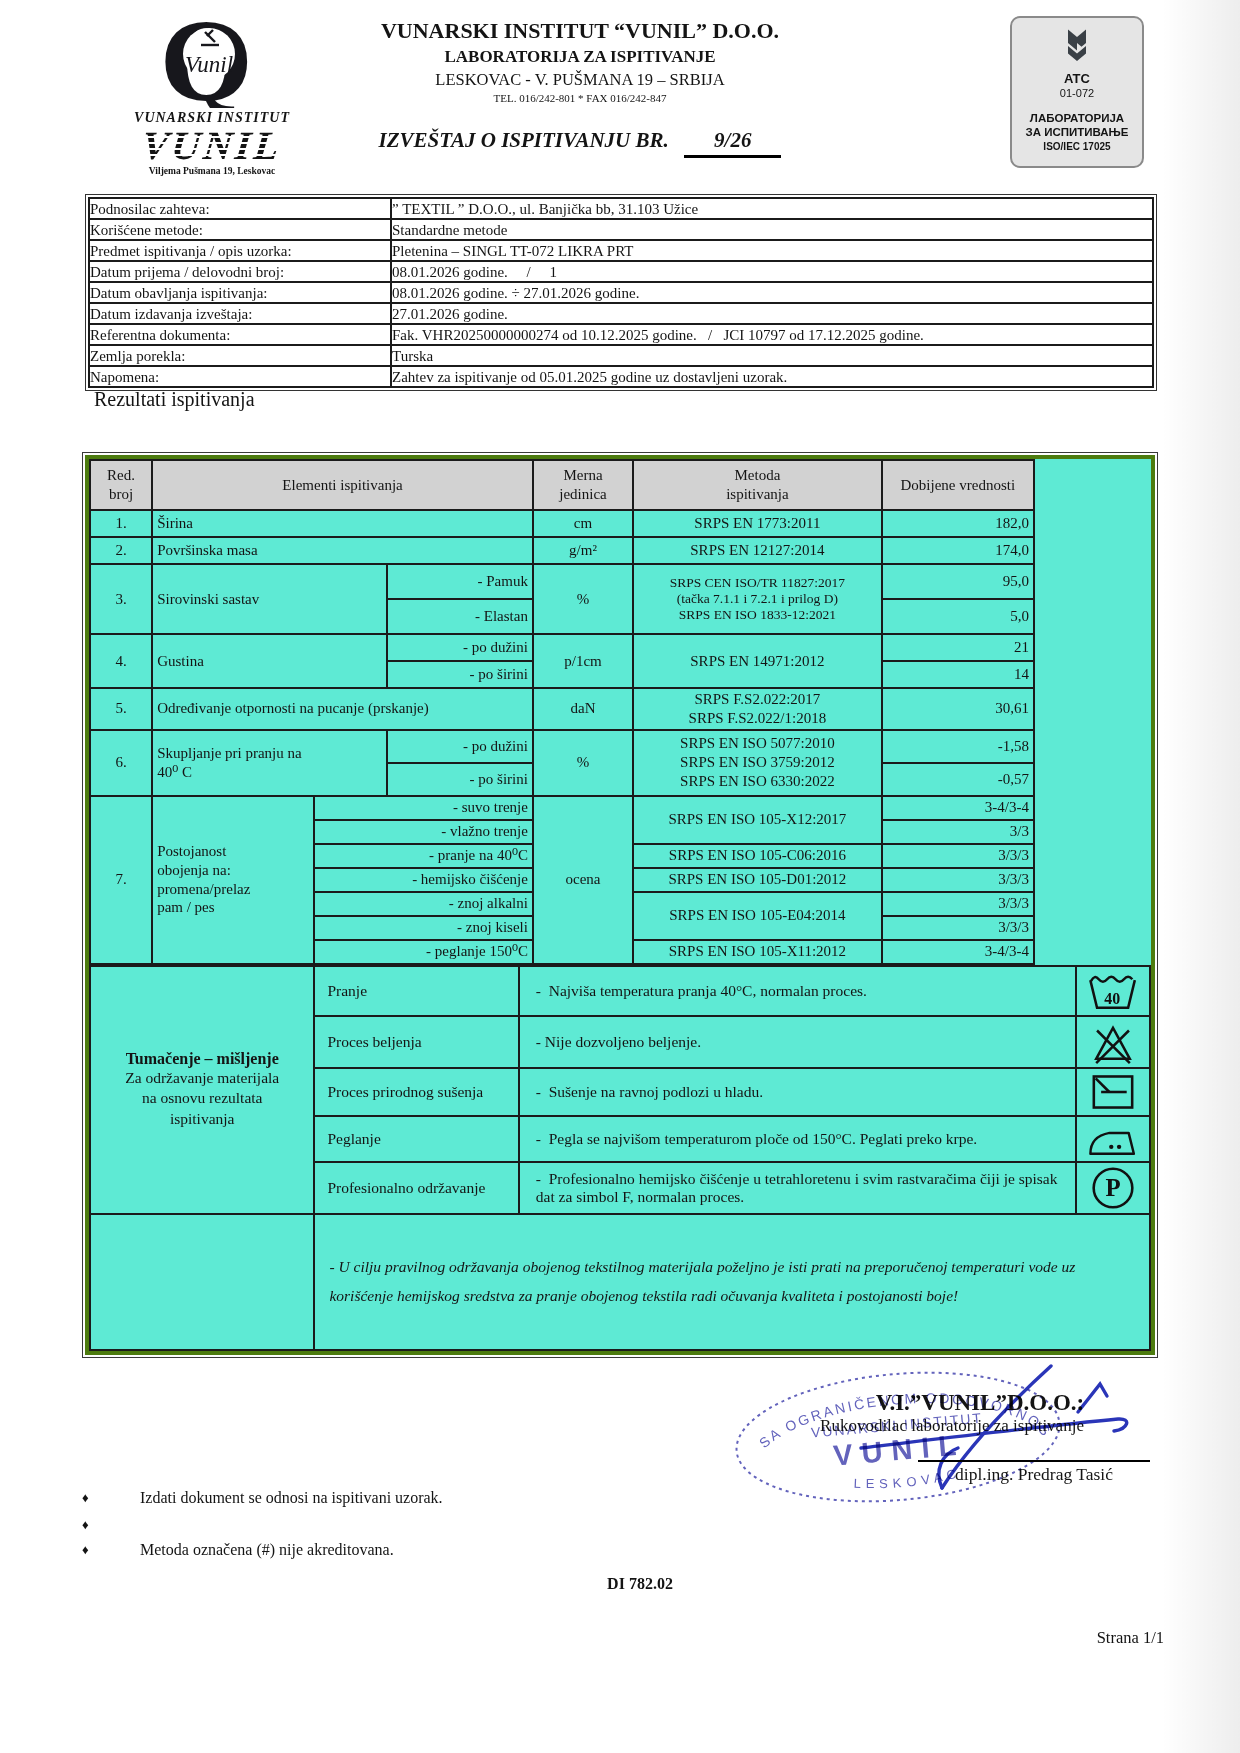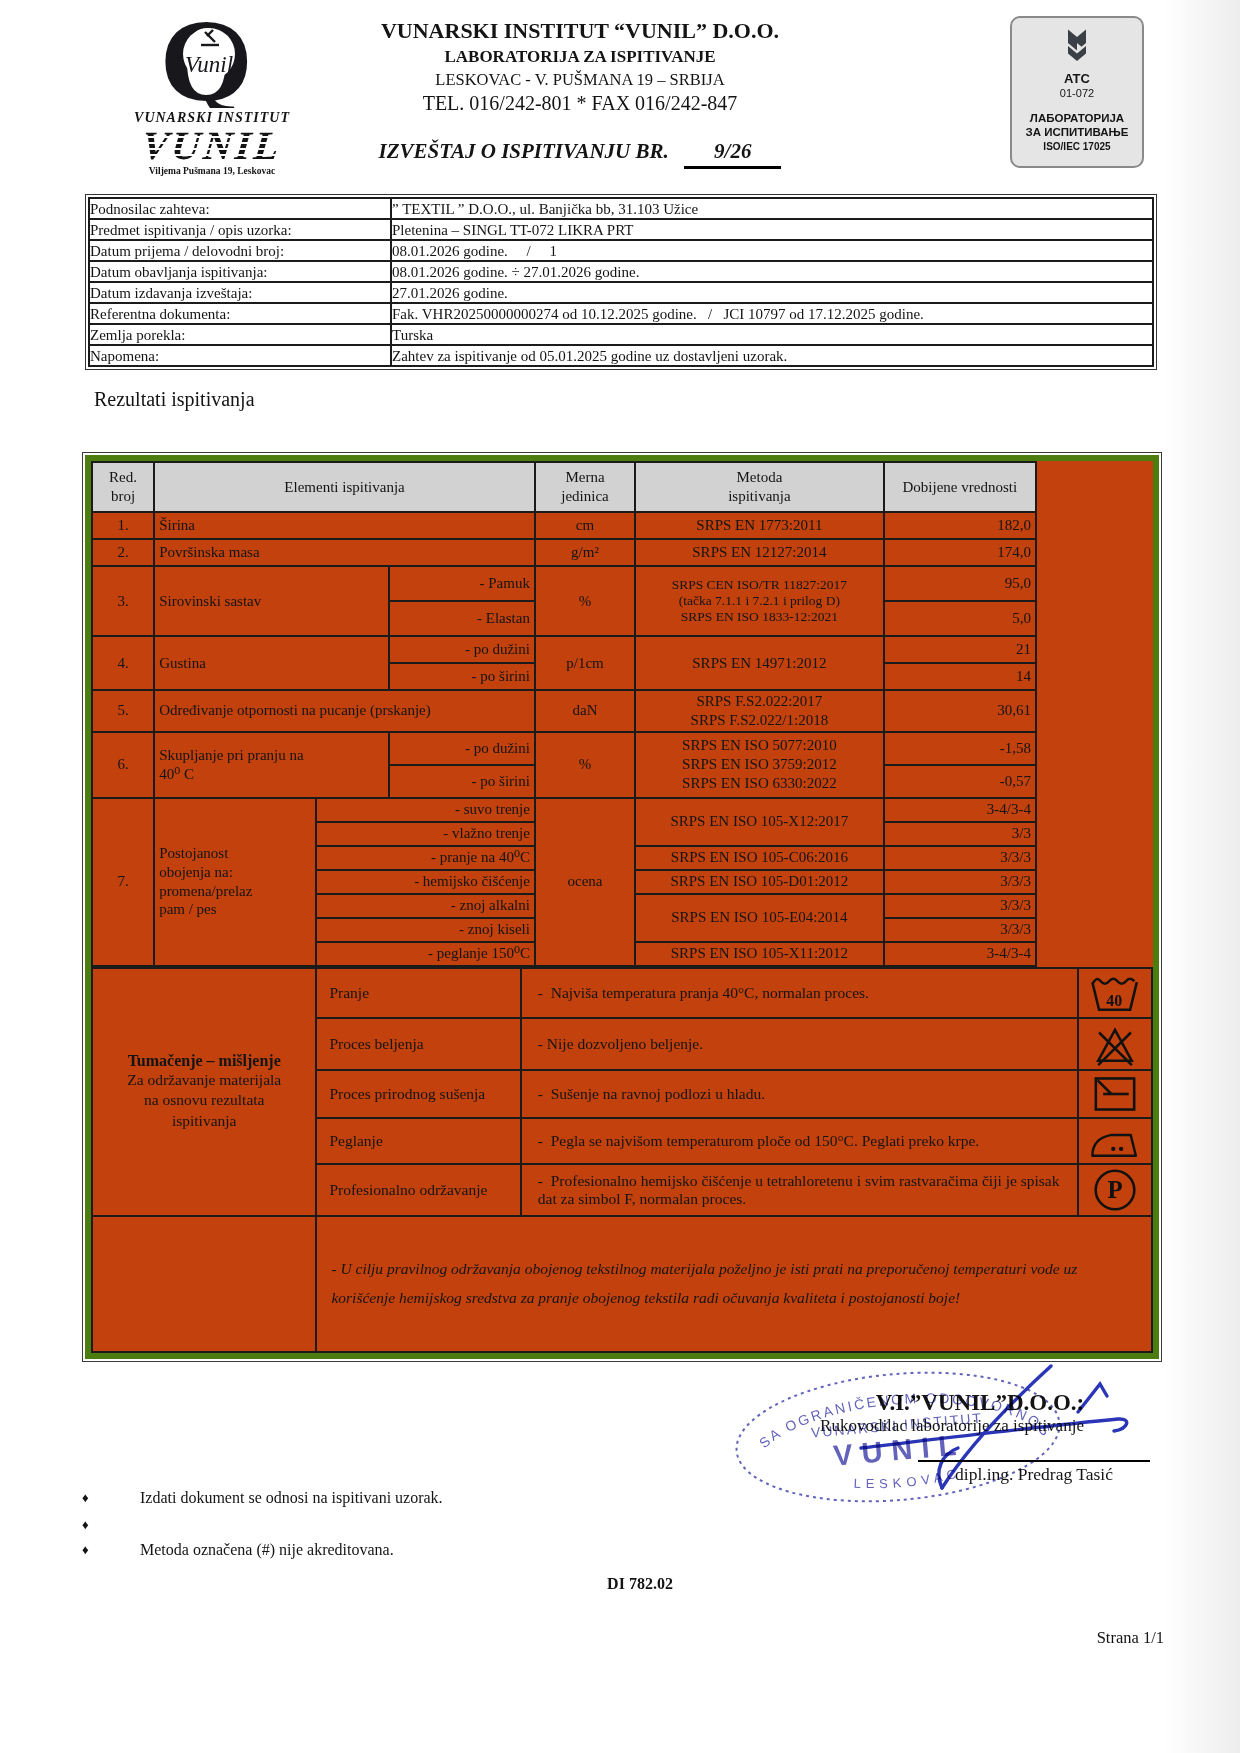--- a/index.html
+++ b/index.html
@@ -15,40 +15,40 @@
   .q-logo{display:block;margin:0 auto;}
   .vi-small{font-style:italic;font-weight:bold;font-size:14px;letter-spacing:1px;margin-top:2px;}
   .brand-wrap{position:relative;display:inline-block;line-height:1;}
   .brand{font-weight:bold;font-style:italic;font-size:40px;letter-spacing:3px;transform:skewX(-6deg);}
   .brand-stripes{position:absolute;inset:0;background:repeating-linear-gradient(180deg,transparent 0 4px,#fff 4px 6px);pointer-events:none;}
   .vi-addr{font-weight:bold;font-size:9.5px;margin-top:0px;}
   .hdr-center{position:absolute;left:330px;top:18px;width:500px;text-align:center;}
   .inst{font-size:22px;font-weight:bold;}
   .lab{font-size:17px;font-weight:bold;margin-top:3px;}
   .addr{font-size:16.5px;margin-top:3px;}
-  .tel{font-size:20px;margin-top:2px;}
+  .tel{font-size:11px;margin-top:2px;}
   .report-title{margin-top:24px;font-size:21px;font-weight:bold;font-style:italic;}
   .report-no{display:inline-block;border-bottom:3px solid #000;padding:0 30px 2px 30px;margin-left:10px;}
   .badge{position:absolute;left:1010px;top:16px;width:134px;height:152px;border:2px solid #8a8a8a;
     border-radius:10px;text-align:center;padding-top:8px;box-sizing:border-box;background:#e5e5e5;}
   .badge-name{font-family:"Liberation Sans","DejaVu Sans",sans-serif;font-weight:bold;font-size:13px;margin-top:1px;}
   .badge-code{font-family:"Liberation Sans","DejaVu Sans",sans-serif;font-size:11px;margin-top:1px;}
   .badge-l1,.badge-l2{font-family:"Liberation Sans","DejaVu Sans",sans-serif;font-weight:bold;font-size:11.5px;line-height:1.25;}
   .badge-l1{margin-top:12px;}
   .badge-l3{font-family:"Liberation Sans","DejaVu Sans",sans-serif;font-weight:bold;font-size:10px;margin-top:1px;}
   
   .info-wrap{position:absolute;left:85px;top:194px;width:1066px;border:1px solid #333;padding:2px;background:#fff;}
   table{border-collapse:collapse;}
   .info{width:100%;table-layout:fixed;border:2px solid #1b1b1b;}
   .info td{border:2px solid #1b1b1b;font-size:15px;padding:0 0;height:19px;line-height:18px;white-space:pre-wrap;overflow:hidden;}
   .info .lbl{width:300px;}
   
   .res-h{position:absolute;left:94px;top:388px;font-size:20px;font-weight:normal;margin:0;}
   
-  .frame{position:absolute;left:85px;top:455px;width:1062px;border:6px solid #4d7c0f;outline:1px solid #3a3a3a;outline-offset:2px;background:#c2410c;}
+  .frame{position:absolute;left:85px;top:455px;width:1062px;border:4px solid #4d7c0f;outline:1px solid #3a3a3a;outline-offset:2px;background:#5eead4;}
   .rt{width:946px;table-layout:fixed;}
   .rt th,.rt td{border:2px solid #1b1b1b;font-size:15px;line-height:1.25;padding:1px 4px;overflow:hidden;}
   .rt th{background:#d2d2d2;font-weight:normal;height:46px;}
   .c-num{text-align:center;}
   .c-name{text-align:left;padding-left:10px;}
   .c-sub{text-align:right;padding-left:10px;}
   .c-unit{text-align:center;}
   .c-met{text-align:center;font-size:14.5px;}
   .c-met .m-small{font-size:13.5px;line-height:1.2;}
   .c-val{text-align:right;padding-right:10px;}
@@ -131,20 +131,24 @@
     <div class="badge-l2">ЗА ИСПИТИВАЊЕ</div>
     <div class="badge-l3">ISO/IEC 17025</div>
   </div>
 
   <div class="info-wrap">
     <table class="info">
       <tbody>
         <tr>
           <td class="lbl">Podnosilac zahteva:</td>
           <td>” TEXTIL ” D.O.O., ul. Banjička bb, 31.103 Užice</td>
+        </tr>
+        <tr>
+          <td class="lbl">Korišćene metode:</td>
+          <td>Standardne metode</td>
         </tr>
         <tr>
           <td class="lbl">Predmet ispitivanja / opis uzorka:</td>
           <td>Pletenina – SINGL TT-072 LIKRA PRT</td>
         </tr>
         <tr>
           <td class="lbl">Datum prijema / delovodni broj:</td>
           <td>08.01.2026 godine.     /     1</td>
         </tr>
         <tr>

